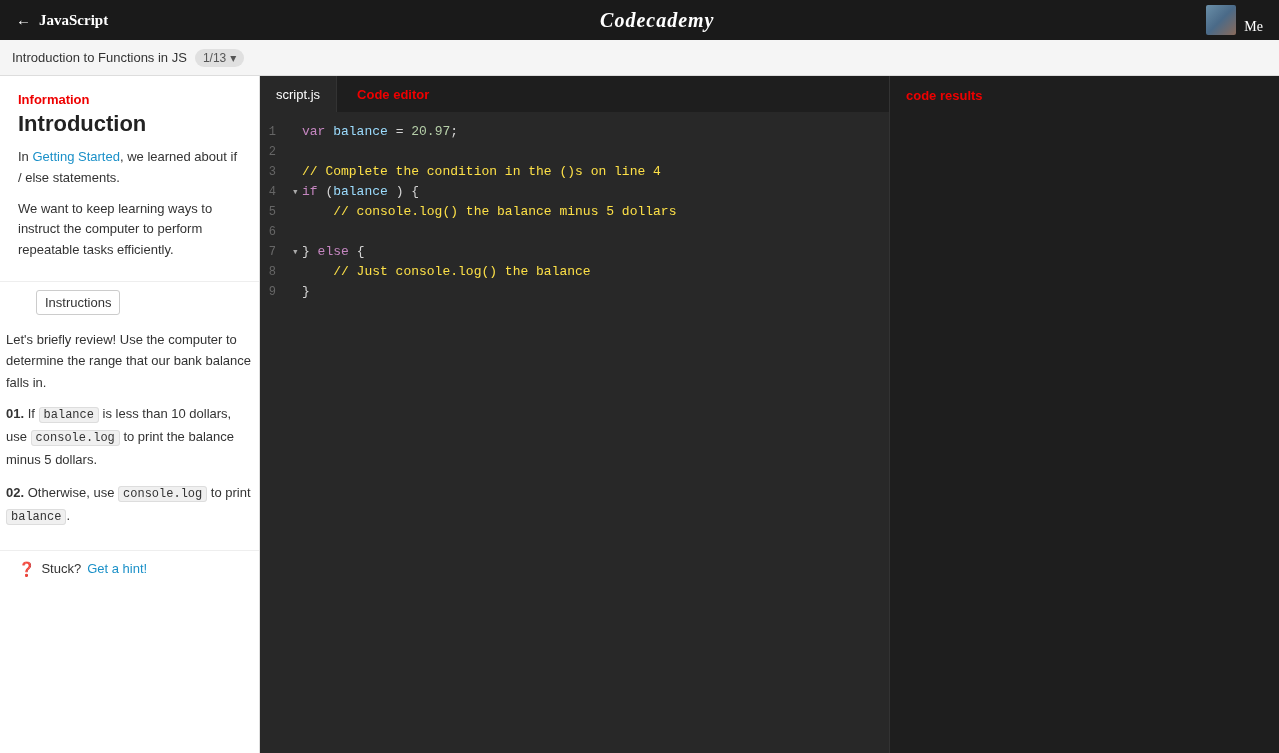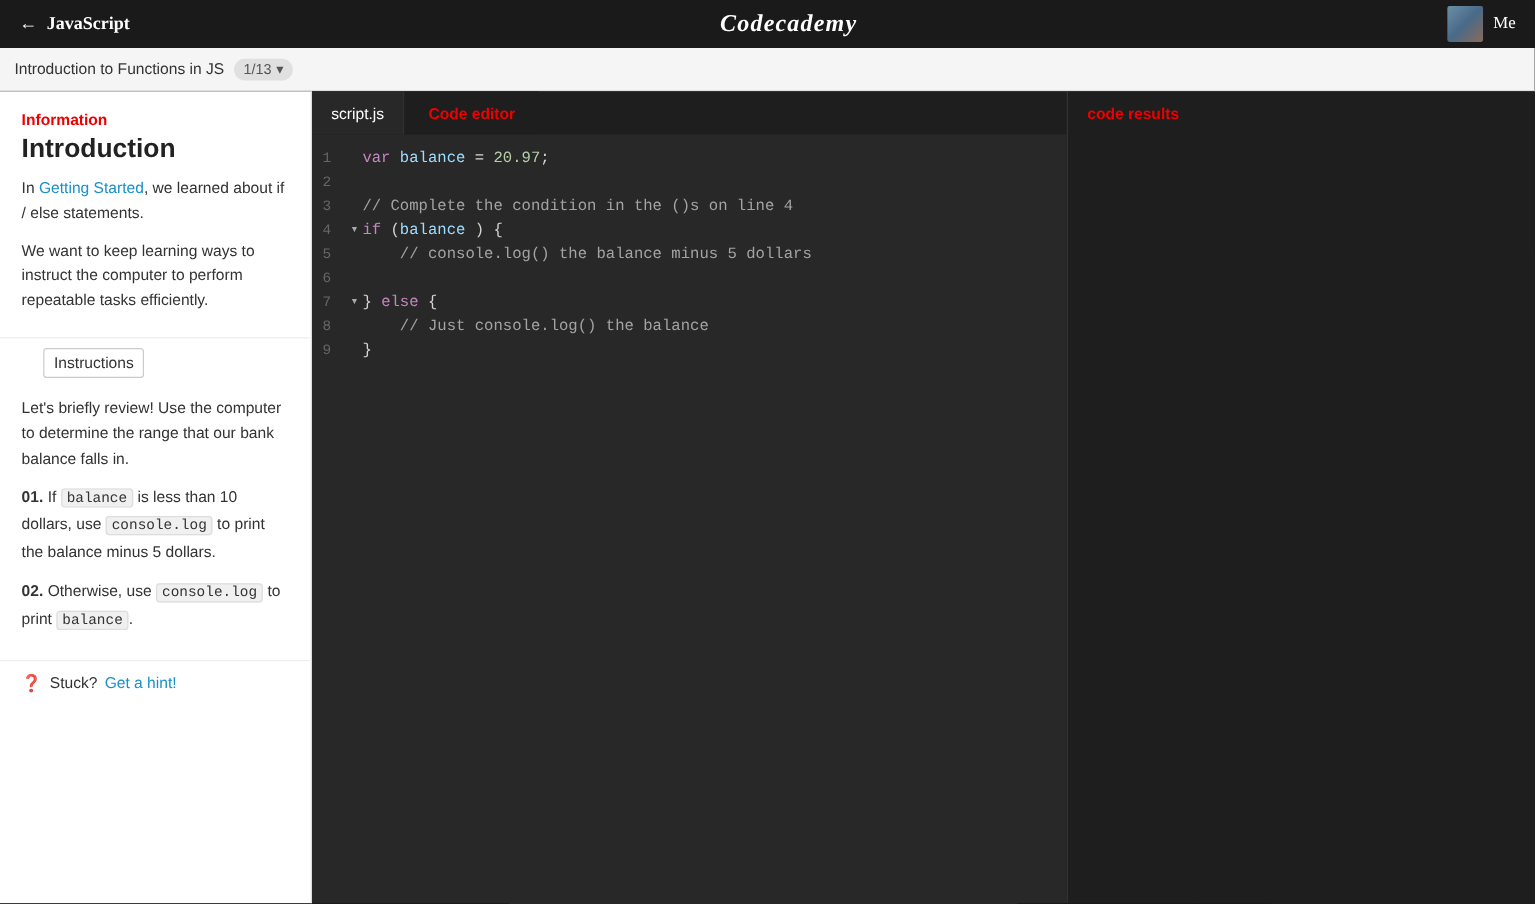--- a/index.html
+++ b/index.html
@@ -27,21 +27,21 @@
     .nav-center {
       color: #fff;
       font-size: 20px;
       font-family: 'Georgia', serif;
       font-style: italic;
       font-weight: bold;
       letter-spacing: 1px;
     }
     .nav-right {
       display: flex;
-      align-items: center;
+      align-items: flex-end;
       gap: 8px;
       color: #fff;
       font-size: 14px;
       cursor: pointer;
     }
     .avatar {
       width: 30px;
       height: 30px;
       background: #888;
       border-radius: 2px;
@@ -141,21 +141,21 @@
       border: 1px solid #ccc;
       border-radius: 3px;
       padding: 4px 8px;
       font-size: 13px;
       font-family: Arial, sans-serif;
       color: #333;
       cursor: pointer;
       background: #fff;
     }
     .instructions-body {
-      padding: 0 18px;
+      padding: 0 6px;
       font-size: 13px;
       color: #333;
       font-family: Arial, sans-serif;
       line-height: 1.65;
     }
     .instructions-body p {
       margin-bottom: 10px;
     }
     .step {
       margin-bottom: 12px;
@@ -277,21 +277,21 @@
     .line-indicator {
       min-width: 10px;
       color: #aaa;
       font-size: 11px;
     }
     .line-code {
       color: #d4d4d4;
       white-space: pre;
     }
     .kw-if { color: #c586c0; }
-    .kw-comment { color: #a3a3a3; text-align: right; }
+    .kw-comment { color: #fde047; text-align: right; }
     .kw-num { color: #b5cea8; }
     .kw-var-name { color: #9cdcfe; }
 
     
     .results-panel {
       width: 390px;
       background: #1e1e1e;
       border-left: 1px solid #333;
       flex-shrink: 0;
       display: flex;

